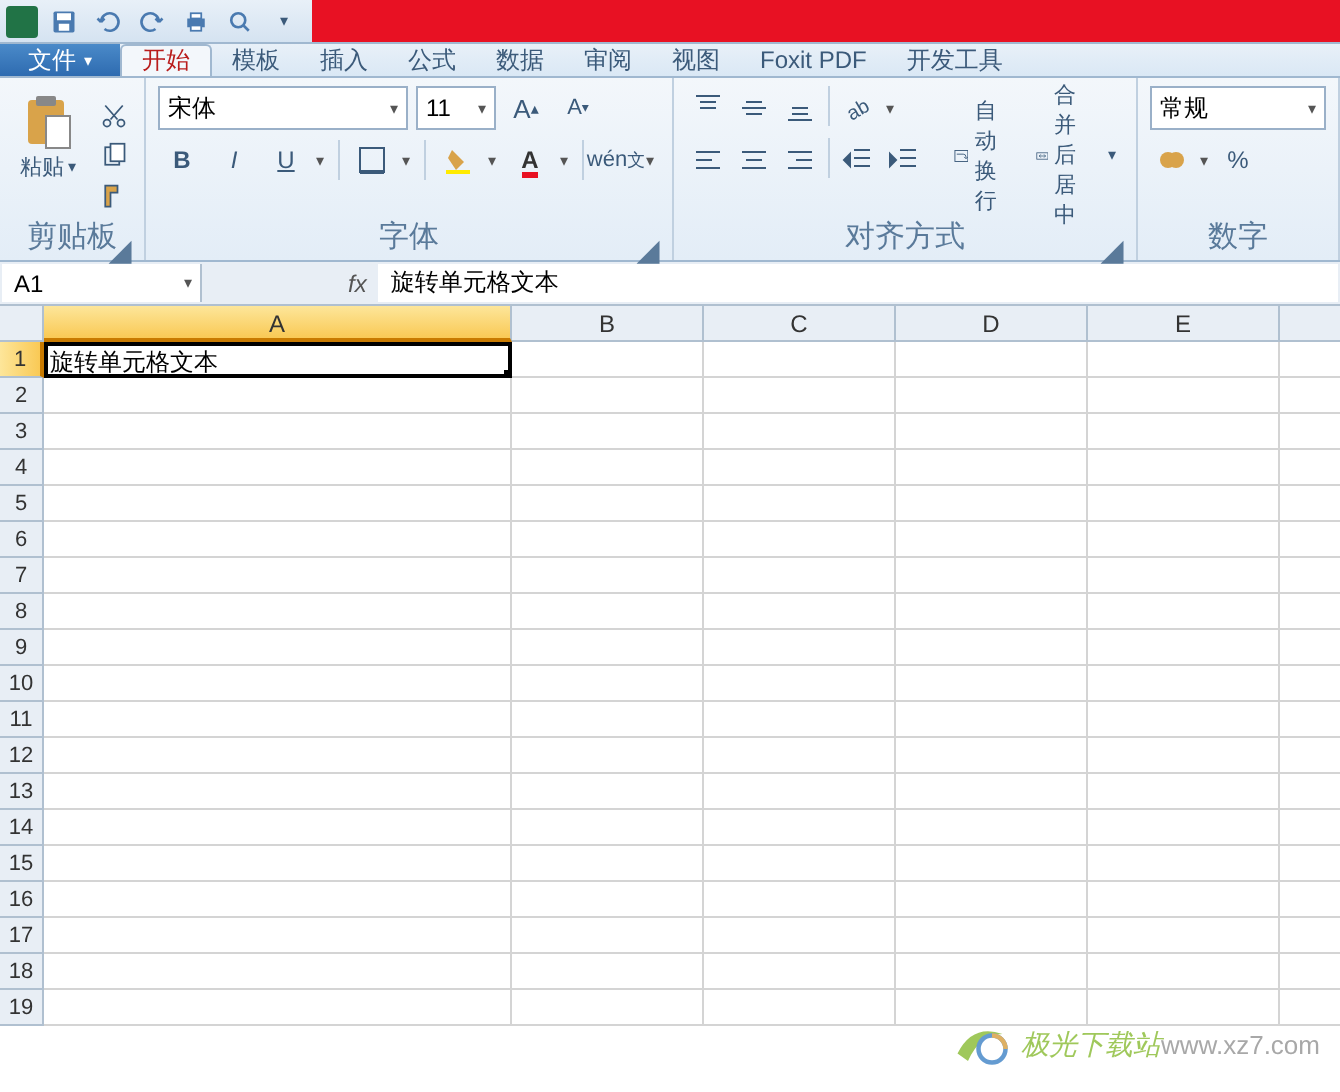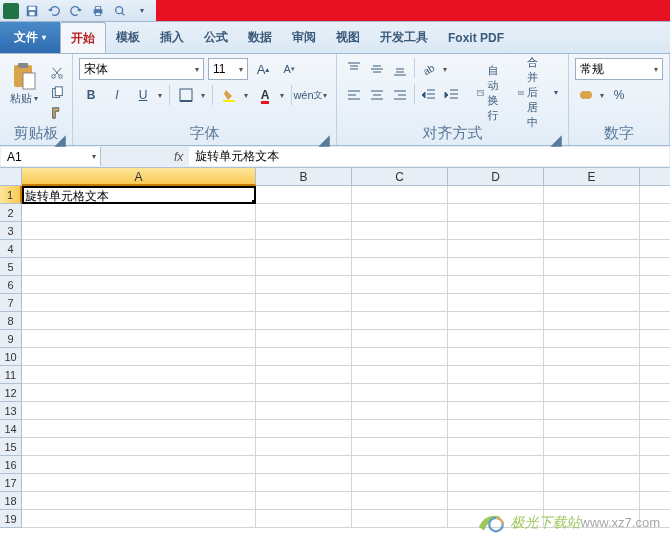--- a/index.html
+++ b/index.html
@@ -7,21 +7,21 @@
 
 
 .titlebar { height: 22px; background: linear-gradient(#e8f0f8, #d5e3f1); display: flex; align-items: center; border-bottom: 1px solid #a0b8d0; }
 .titlebar .app-icon { width: 16px; height: 16px; margin: 0 3px; background: #217346; border-radius: 2px; }
 .qat { display: flex; align-items: center; gap: 2px; }
 .qat .qat-btn { width: 20px; height: 18px; display: flex; align-items: center; justify-content: center; color: #3b5a7a; }
 .qat .qat-btn svg { width: 14px; height: 14px; }
 .titlebar .red-area { flex: 1; height: 100%; background: #e81123; margin-left: 4px; }
 
 
-.ribbon-tabs { height: 32px; background: linear-gradient(#e8f0f8, #dae8f5); display: flex; align-items: stretch; border-bottom: 1px solid #a0b8d0; font-weight: bold; }
+.ribbon-tabs { height: 17px; background: linear-gradient(#e8f0f8, #dae8f5); display: flex; align-items: stretch; border-bottom: 1px solid #a0b8d0; }
 .file-tab { background: linear-gradient(#4a8ac9, #2e6bb0); color: #fff; padding: 0 14px; display: flex; align-items: center; font-size: 12px; gap: 4px; }
 .file-tab .dd { font-size: 8px; }
 .tab { padding: 0 10px; display: flex; align-items: center; color: #3b5a7a; cursor: default; }
 .tab.active { background: #f3f7fb; border: 1px solid #a0b8d0; border-bottom: none; border-radius: 3px 3px 0 0; color: #b91c1c; }
 
 
 .ribbon { height: 92px; background: linear-gradient(#f3f7fb, #e3edf7); border-bottom: 1px solid #a0b8d0; display: flex; }
 .group { border-right: 1px solid #c0d0e0; padding: 4px 6px 2px; display: flex; flex-direction: column; }
 .group-body { flex: 1; display: flex; gap: 6px; }
 .group-label { text-align: center; color: #5a7a9a; font-size: 15px; height: 16px; display: flex; align-items: flex-end; justify-content: center; position: relative; }
@@ -141,22 +141,22 @@
       <span>文件</span>
       <span class="dd">▾</span>
     </div>
   <div class="tab active">开始</div>
   <div class="tab">模板</div>
   <div class="tab">插入</div>
   <div class="tab">公式</div>
   <div class="tab">数据</div>
   <div class="tab">审阅</div>
   <div class="tab">视图</div>
+  <div class="tab">Foxit PDF</div>
   <div class="tab">开发工具</div>
-  <div class="tab">Foxit PDF</div>
 </div>
 
 <div class="ribbon">
 
   <div class="group">
     <div class="group-body">
       <div class="clip-col">
         <div class="paste-big">
           <svg viewBox="0 0 28 30">
               <rect x="4" y="4" width="18" height="22" fill="#d9a34a" rx="2"></rect>

